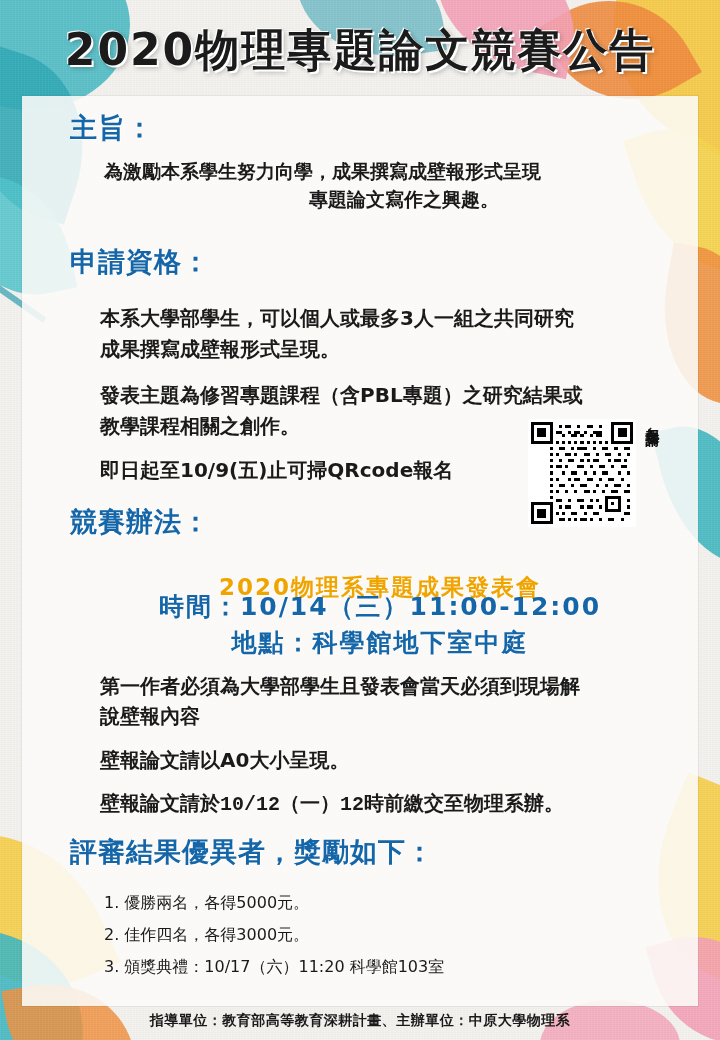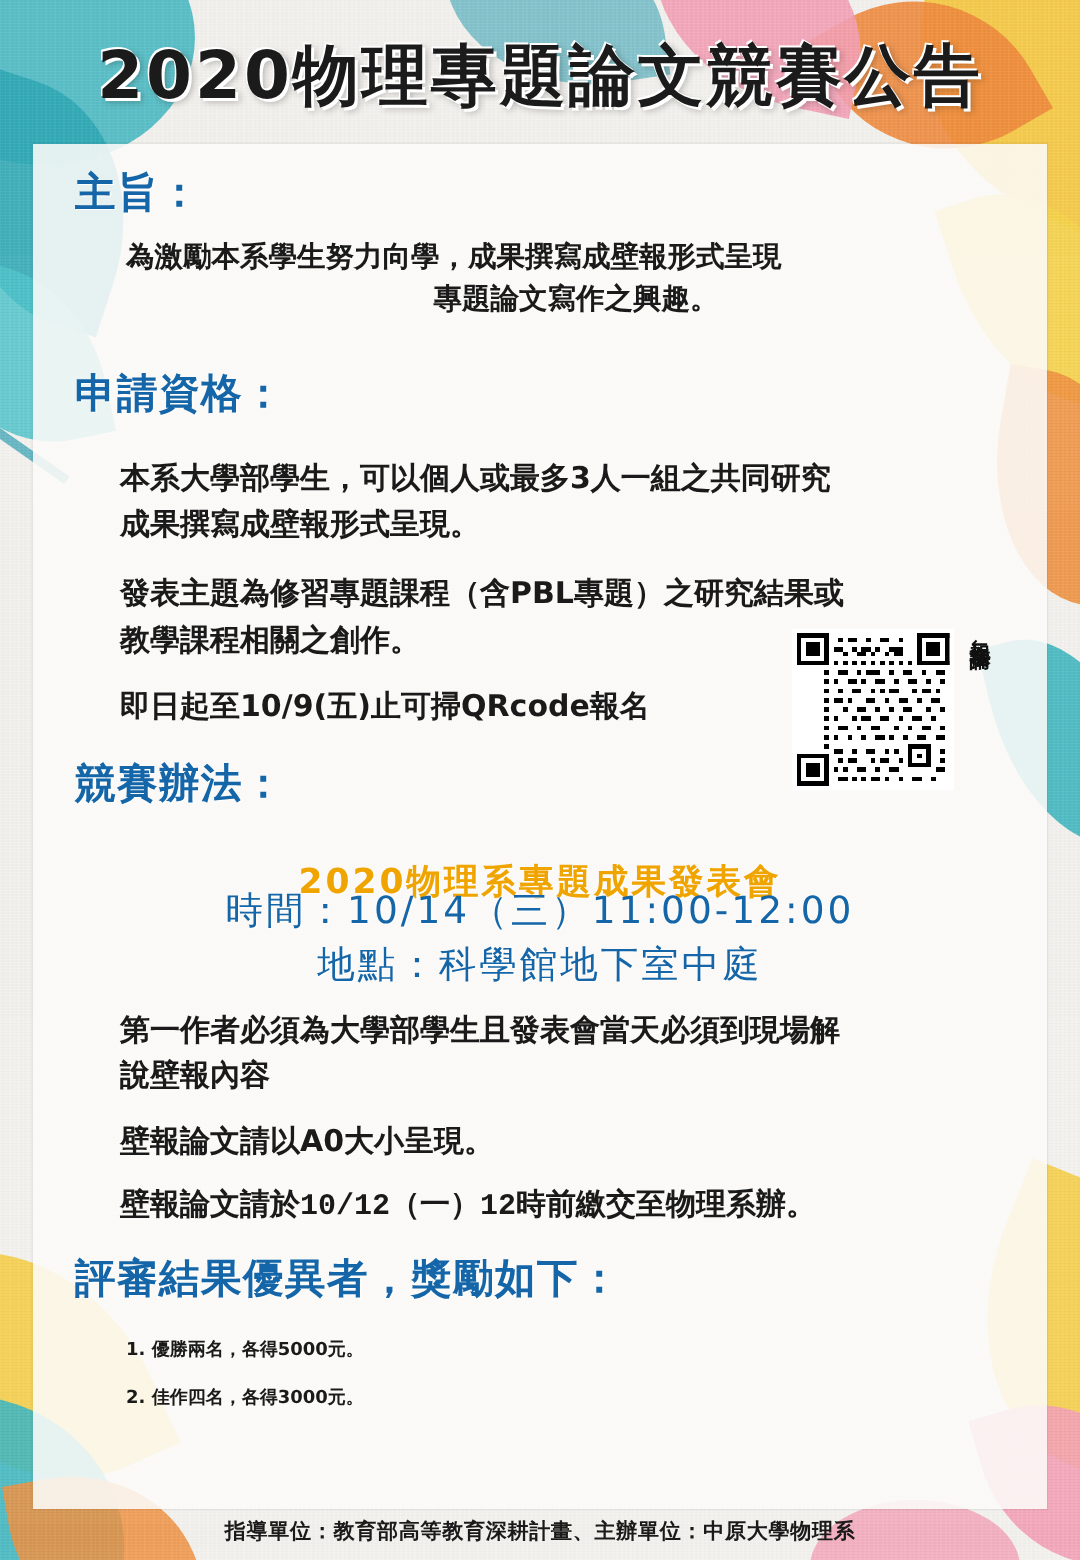--- a/index.html
+++ b/index.html
@@ -109,41 +109,41 @@
     font-family: "DejaVu Sans", sans-serif;
     font-weight: bold;
     color: #f0a400;
     font-size: 23px;
     letter-spacing: 2px;
     text-align: center;
     text-shadow: 1px 1px 0 rgba(255,255,255,0.8);
   }
   .highlight-blue {
     font-family: "DejaVu Sans", sans-serif;
-    font-weight: normal;
+    font-weight: bold;
     color: #1566a8;
     font-size: 25px;
     letter-spacing: 2px;
     text-align: center;
     text-shadow: 1px 1px 0 rgba(255,255,255,0.8);
   }
   .red-text {
     color: #e3322b;
   }
 
   .numbered {
     font-family: "DejaVu Sans", sans-serif;
-    font-weight: bold;
-    font-size: 12px;
+    font-weight: normal;
+    font-size: 16px;
     color: #1a1a1a;
     line-height: 1.6;
   }
 
   
-  .abs { position: absolute; }
+  .abs { position: absolute; margin-left: 20px; }
 
   
   #qr-wrap {
     position: absolute;
     left: 506px;
     top: 323px;
     width: 102px;
     height: 102px;
     background: #ffffff;
     padding: 3px;
@@ -390,19 +390,20 @@
 
       <div class="abs body-text" style="left:58px; top:576px; width:610px; font-size:20px;">第一作者必須為大學部學生且發表會當天必須到現場解</div>
       <div class="abs body-text" style="left:58px; top:606px; width:610px; font-size:20px;">說壁報內容</div>
       <div class="abs body-text" style="left:58px; top:650px; width:610px; font-size:20px;">壁報論文請以A0大小呈現。</div>
       <div class="abs body-text" style="left:58px; top:694px; width:610px; font-size:20px;font-family:Liberation Mono, monospace;">壁報論文請於10/12（一）12時前繳交至物理系辦。</div>
 
       <div class="abs sec-head" style="left:28px; top:738px;">評審結果優異者，獎勵如下：</div>
 
       <div class="abs numbered" style="left:62px; top:794px; width:600px;">1. 優勝兩名，各得5000元。</div>
       <div class="abs numbered" style="left:62px; top:826px; width:600px;">2. 佳作四名，各得3000元。</div>
+      <div class="abs numbered red-text" style="left:62px; top:858px; width:600px;">3. 頒獎典禮：10/17（六）11:20 科學館103室</div>
 
     </div>
   </div>
 
   <div id="footer">指導單位：教育部高等教育深耕計畫、主辦單位：中原大學物理系</div>
 
 </div>
 
 </body></html>

